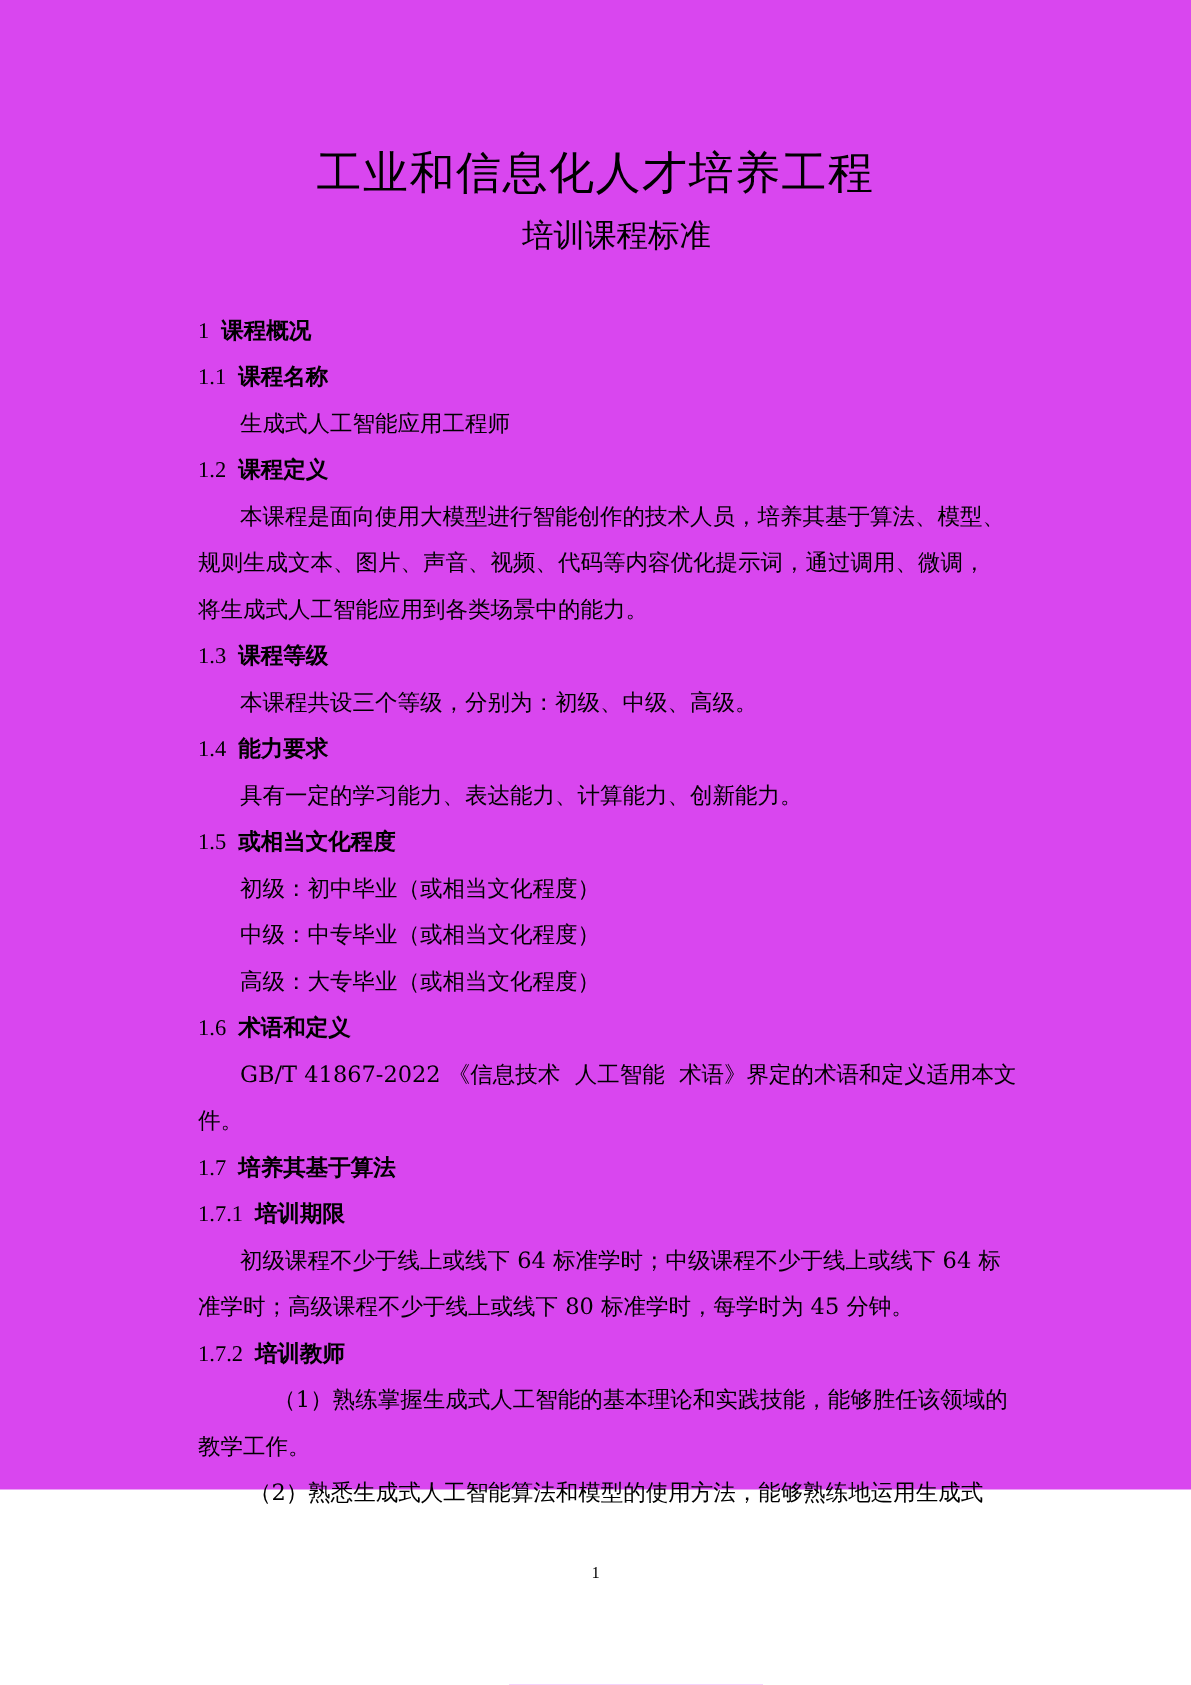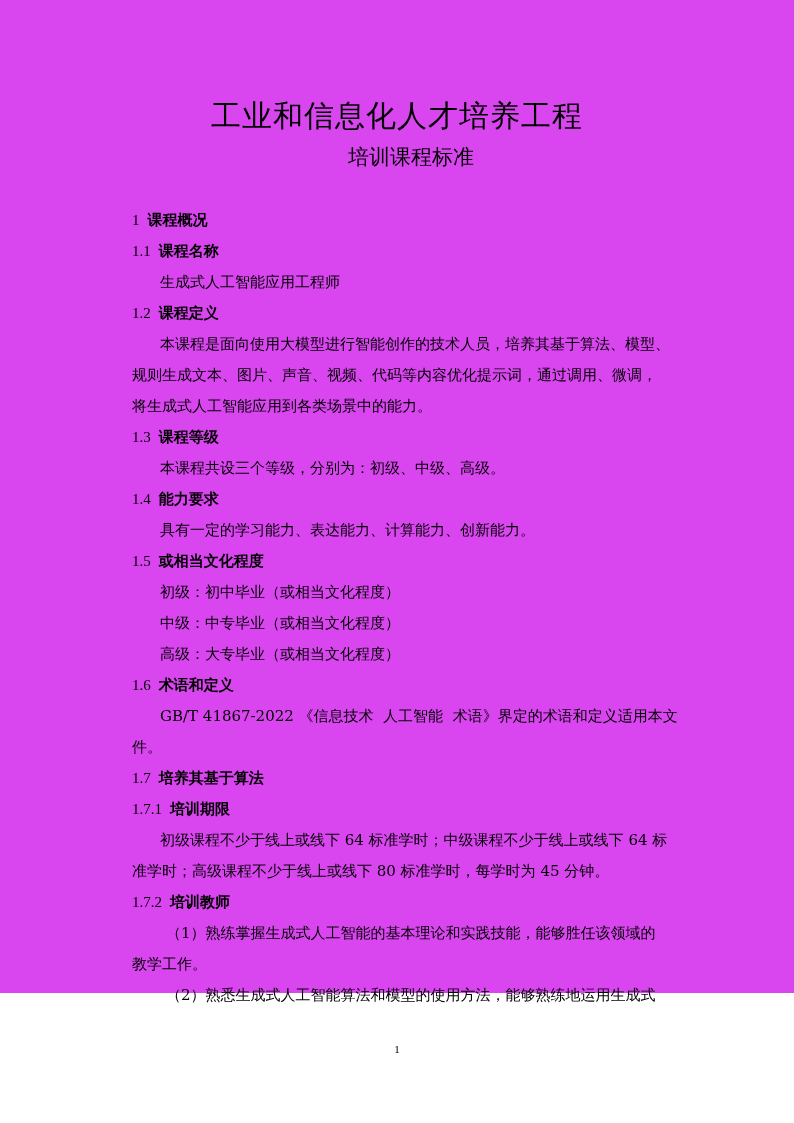--- a/index.html
+++ b/index.html
@@ -72,19 +72,19 @@
 
     <div class="line h">
       <span class="num">1.7.1</span><span class="lbl">培训期限</span>
     </div>
     <div class="line plain">初级课程不少于线上或线下 64 标准学时；中级课程不少于线上或线下 64 标</div>
     <div class="line">准学时；高级课程不少于线上或线下 80 标准学时，每学时为 45 分钟。</div>
 
     <div class="line h">
       <span class="num">1.7.2</span><span class="lbl">培训教师</span>
     </div>
-    <div class="line" style="padding-left:34px;">（1）熟练掌握生成式人工智能的基本理论和实践技能，能够胜任该领域的</div>
+    <div class="line" style="padding-left:34px;text-align:center;">（1）熟练掌握生成式人工智能的基本理论和实践技能，能够胜任该领域的</div>
     <div class="line">教学工作。</div>
     <div class="line" style="padding-left:34px;">（2）熟悉生成式人工智能算法和模型的使用方法，能够熟练地运用生成式</div>
   </div>
 
   <div class="footer">1</div>
 </div>
 
 </body></html>

